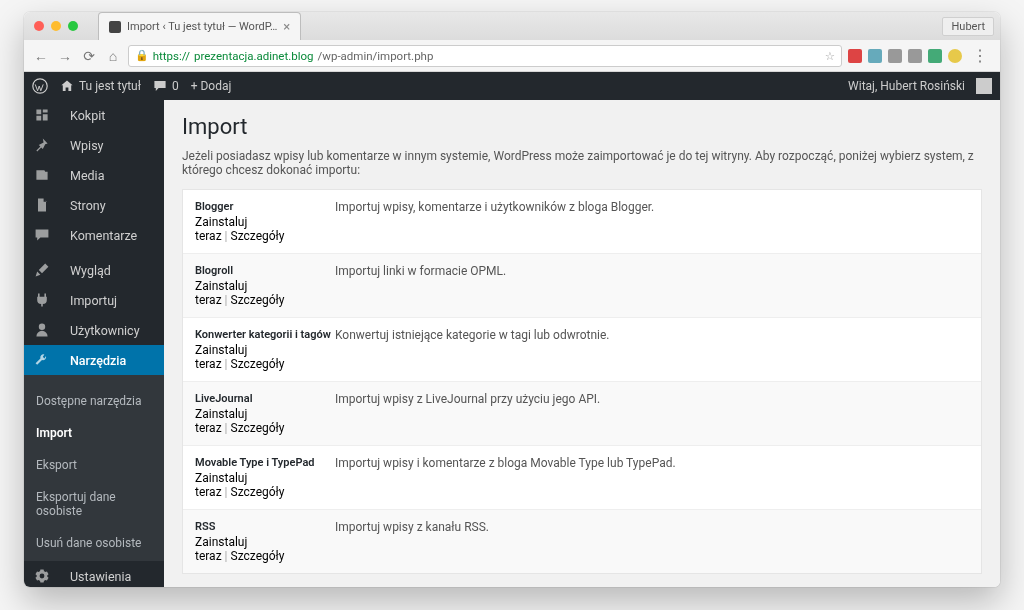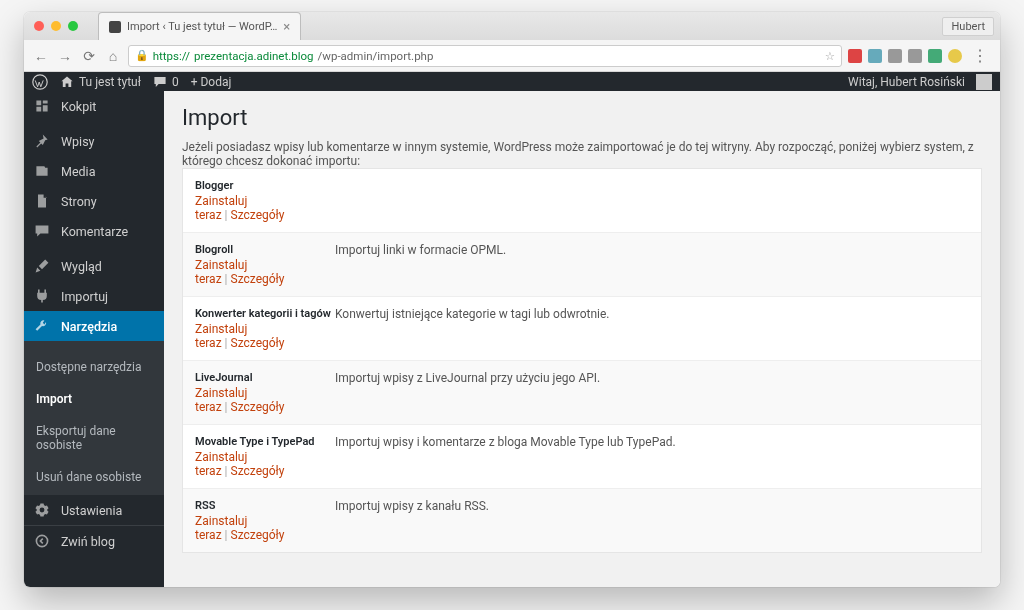--- a/index.html
+++ b/index.html
@@ -29,51 +29,51 @@
 .url-bar .star { margin-left:auto; color:#999; }
 .ext-icons { display:flex; gap:6px; align-items:center; }
 .ext-icon { width:14px; height:14px; border-radius:2px; }
 .ei1{background:#d44;} .ei2{background:#6ab;} .ei3{background:#999;} .ei4{background:#999;} .ei5{background:#4a7;} .ei6{background:#e7c94a;border-radius:50%;}
 .menu-dots { color:#777; font-size:16px; padding:0 4px; }
 
 
 .page { flex:1; display:flex; flex-direction:column; overflow:hidden; }
 
 
-.wp-adminbar { height:19px; background:#23282d; color:#ccc; display:flex; align-items:center; font-size:12px; padding:0 8px; gap:12px; }
+.wp-adminbar { height:28px; background:#23282d; color:#ccc; display:flex; align-items:center; font-size:12px; padding:0 8px; gap:12px; }
 .wp-adminbar .wp-icon { width:16px; height:16px; }
 .wp-adminbar .ab-item { display:flex; align-items:center; gap:5px; color:#ccc; }
 .wp-adminbar .greeting { margin-left:auto; }
 .wp-adminbar .avatar { width:16px; height:16px; background:#ccc; margin-left:6px; }
 
 
 .wp-body { flex:1; display:flex; overflow:hidden; }
 .wp-sidebar { width:140px; background:#23282d; color:#eee; display:flex; flex-direction:column; font-size:12.5px; }
-.side-item { display:flex; align-items:center; gap:11px; padding:7px 10px; color:#d0d0d0; cursor:pointer; }
+.side-item { display:flex; align-items:center; gap:20px; padding:7px 10px; color:#d0d0d0; cursor:pointer; }
 .side-item.current { background:#0073aa; color:#fff; font-weight:500; position:relative; }
 .side-item.current::after { content:""; position:absolute; right:-8px; top:50%; transform:translateY(-50%); border:8px solid transparent; border-right-color:#f1f1f1; }
 .side-icon { width:16px; height:16px; opacity:0.7; fill:currentColor; }
 .side-sub { background:#32373c; padding:6px 0; }
 .side-sub a { display:block; padding:5px 12px; color:#b4b9be; font-size:12px; text-decoration:none;margin-top:8px; }
 .side-sub a.current { color:#fff; font-weight:600; }
 .side-sep { height:5px; }
 .collapse { border-top:1px solid #3a3f44; }
 
 
 .wp-main { flex:1; background:#f1f1f1; padding:10px 18px 18px; overflow:auto; color:#444; position:relative; }
 .wp-main h1 { font-size:22px; font-weight:400; color:#23282d; margin:4px 0 10px; }
-.intro { font-size:12px; color:#555; }
+.intro { font-size:12px; color:#555; margin-bottom:12px; }
 .imp-table { background:#fff; border:1px solid #e5e5e5; }
 .imp-row { display:flex; border-top:1px solid #eee; padding:10px 12px; }
 .imp-row:first-child { border-top:none; }
 .imp-row:nth-child(even){ background:#f9f9f9; }
 .imp-name { width:140px; flex-shrink:0; }
 .imp-name .title { font-weight:600; font-size:11px; color:#23282d; }
 .imp-actions { font-size:12px; margin-top:2px; }
-.imp-actions a { color:#c2410c; text-decoration:none; }
+.imp-actions a { color:#000000; text-decoration:none; }
 .imp-actions .pipe { color:#aaa; padding:0 3px; }
 .imp-desc { flex:1; font-size:12px; color:#555; }
 
 svg { display:block; }
 </style>
 </head>
 <body>
 
 <div class="mac-window">
 
@@ -185,30 +185,37 @@
                 <path fill="currentColor" d="M14 2l4 4-8 8-4-4zM4 12l-2 6 6-2z"></path>
               </svg>
               <span>Wygląd</span>
             </div>
             <div class="side-item">
               <svg class="side-icon" viewBox="0 0 20 20">
                 <path fill="currentColor" d="M7 2v4h6V2h2v4h1v4a5 5 0 01-5 5v3H9v-3a5 5 0 01-5-5V6h1V2z"></path>
               </svg>
               <span>Importuj</span>
             </div>
+            <div class="side-item">
+              <svg class="side-icon" viewBox="0 0 20 20">
+                <path fill="currentColor" d="M10 10a4 4 0 100-8 4 4 0 000 8zm-7 8a7 7 0 0114 0z"></path>
+              </svg>
+              <span>Użytkownicy</span>
+            </div>
             <div class="side-item current">
               <svg class="side-icon" viewBox="0 0 20 20">
                 <path fill="currentColor" d="M15 5a4 4 0 01-5 5L4 16l-2-2 6-6a4 4 0 015-5l-2 3 2 2z"></path>
               </svg>
               <span>Narzędzia</span>
             </div>
           </div>
         <div class="side-sub" id="tools-sub">
             <a href="#">Dostępne narzędzia</a>
             <a href="#" class="current">Import</a>
+            <a href="#">Eksport</a>
             <a href="#">Eksportuj dane osobiste</a>
             <a href="#">Usuń dane osobiste</a>
           </div>
         <div id="sidebar-bot">
             <div class="side-item">
               <svg class="side-icon" viewBox="0 0 20 20">
                 <path fill="currentColor" d="M8 2h4l.5 2a6 6 0 011.7 1l2-.7 2 3.4-1.6 1.3a6 6 0 010 2l1.6 1.3-2 3.4-2-.7a6 6 0 01-1.7 1L12 18H8l-.5-2a6 6 0 01-1.7-1l-2 .7-2-3.4L3.4 11a6 6 0 010-2L1.8 7.7l2-3.4 2 .7a6 6 0 011.7-1zM10 7a3 3 0 100 6 3 3 0 000-6z"></path>
               </svg>
               <span>Ustawienia</span>
             </div>
@@ -224,20 +231,21 @@
 
       <div class="wp-main">
         <h1>Import</h1>
         <p class="intro">Jeżeli posiadasz wpisy lub komentarze w innym systemie, WordPress może zaimportować je do tej witryny. Aby rozpocząć, poniżej wybierz system, z którego chcesz dokonać importu:</p>
         <div class="imp-table" id="imp-table">
             <div class="imp-row">
               <div class="imp-name">
                 <div class="title">Blogger</div>
                 <div class="imp-actions"><a href="#">Zainstaluj teraz</a><span class="pipe">|</span><a href="#">Szczegóły</a></div>
               </div>
+              <div class="imp-desc">Importuj wpisy, komentarze i użytkowników z bloga Blogger.</div>
             </div>
             <div class="imp-row">
               <div class="imp-name">
                 <div class="title">Blogroll</div>
                 <div class="imp-actions"><a href="#">Zainstaluj teraz</a><span class="pipe">|</span><a href="#">Szczegóły</a></div>
               </div>
               <div class="imp-desc">Importuj linki w formacie OPML.</div>
             </div>
             <div class="imp-row">
               <div class="imp-name">

